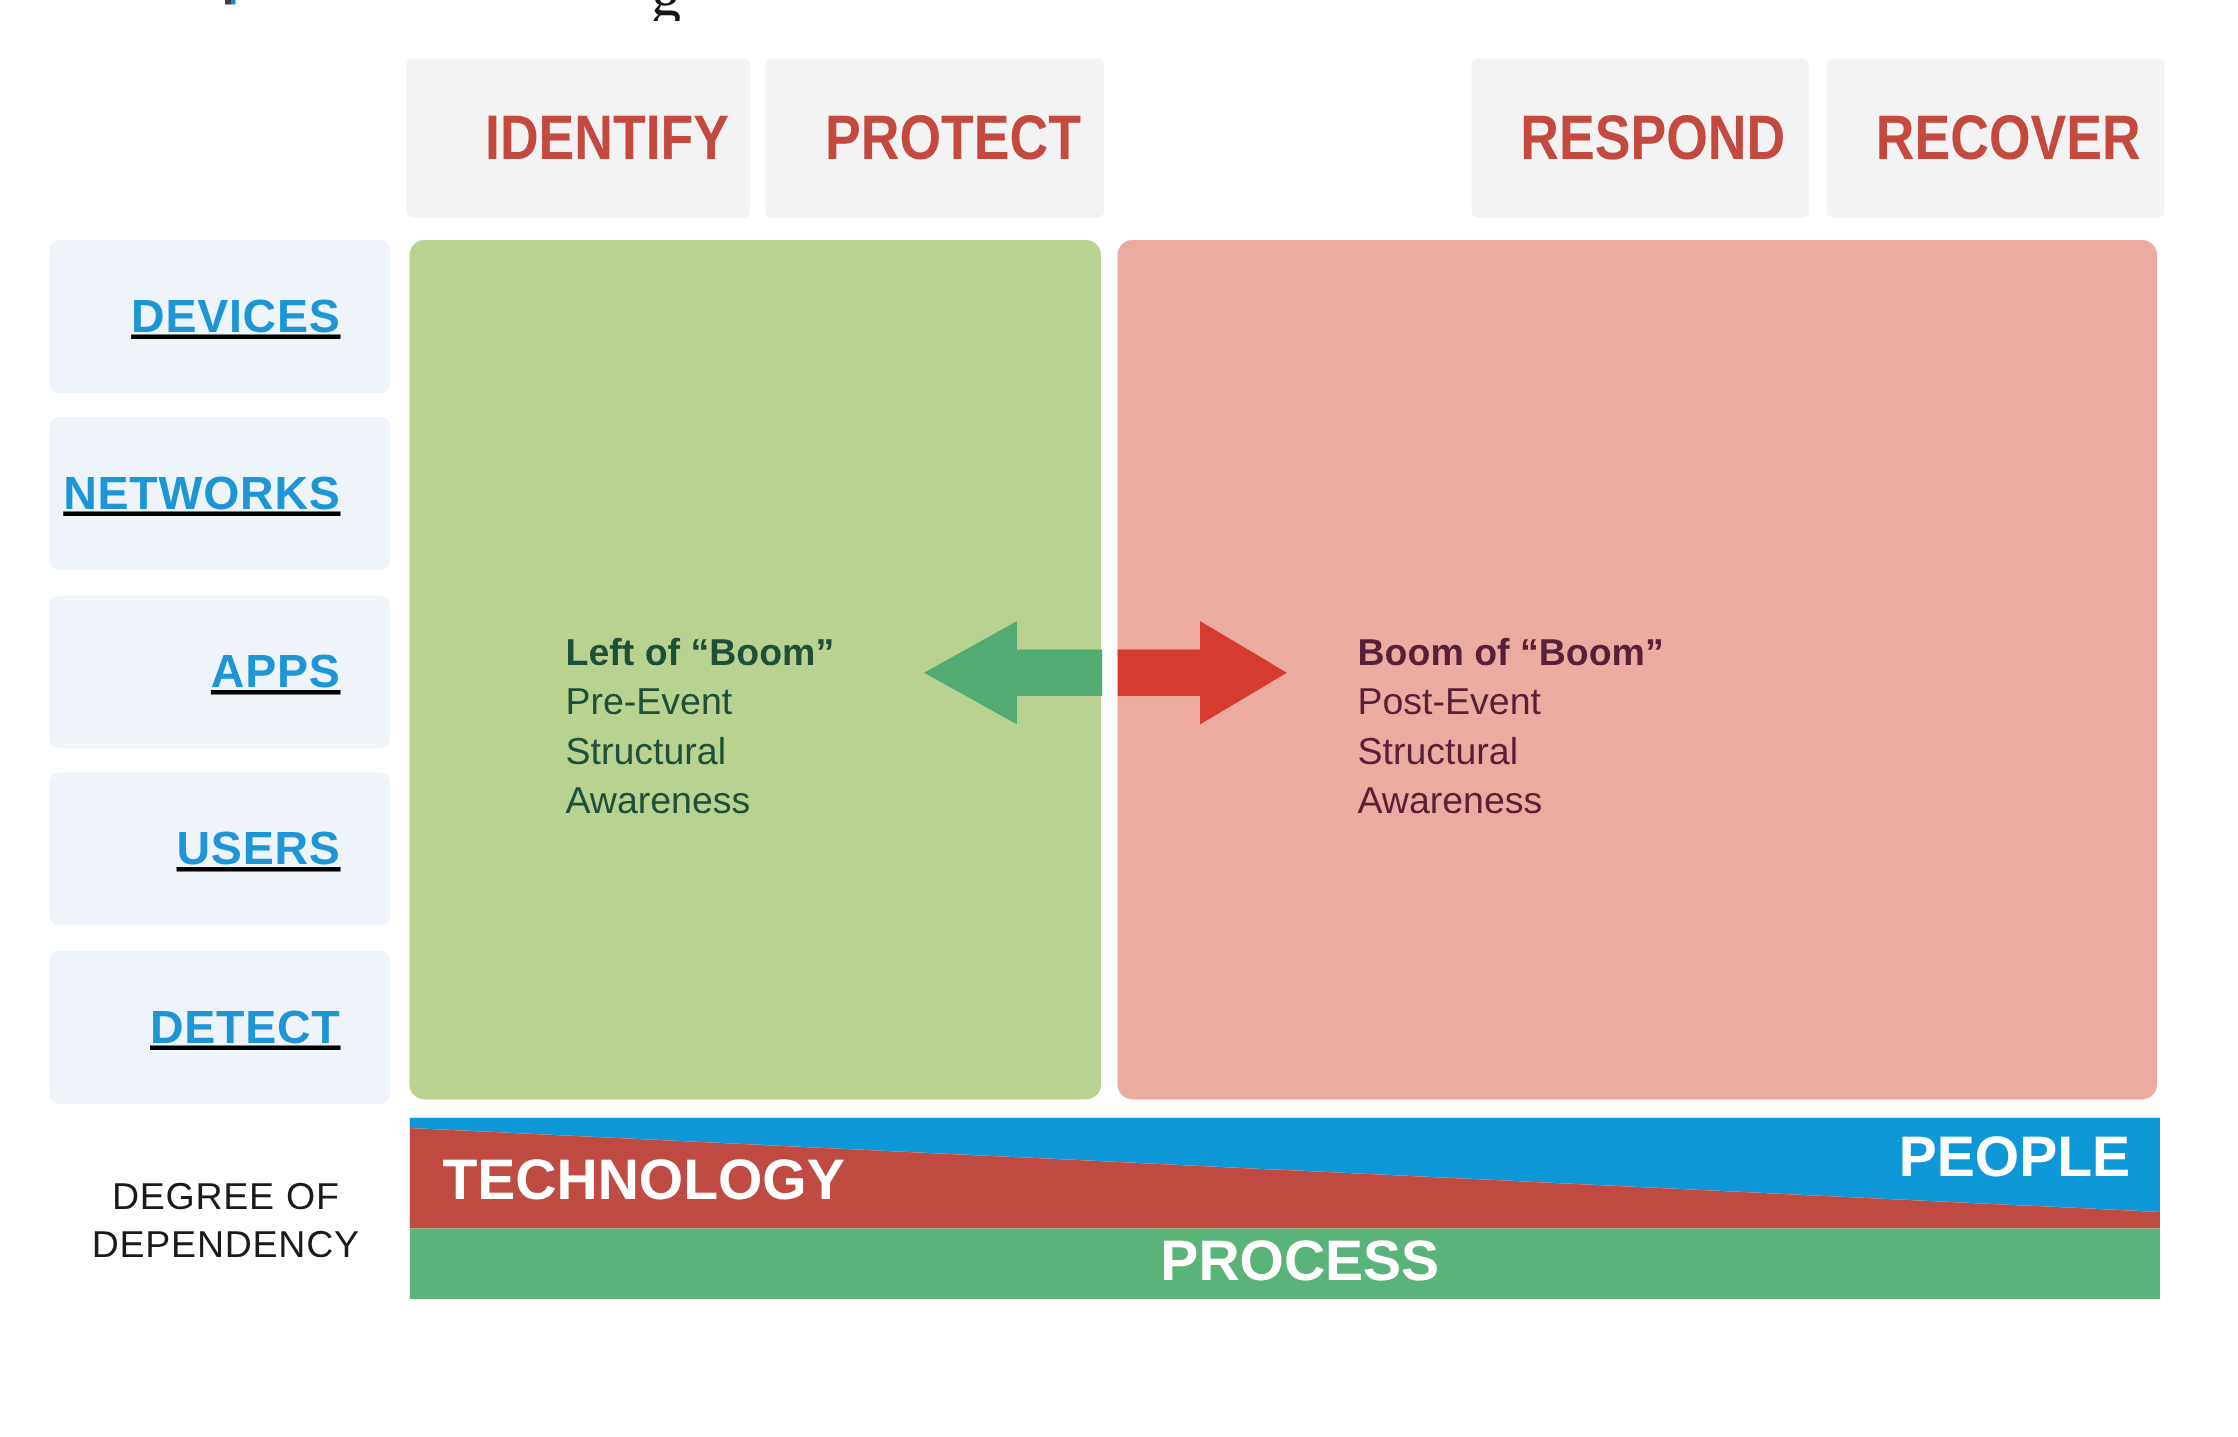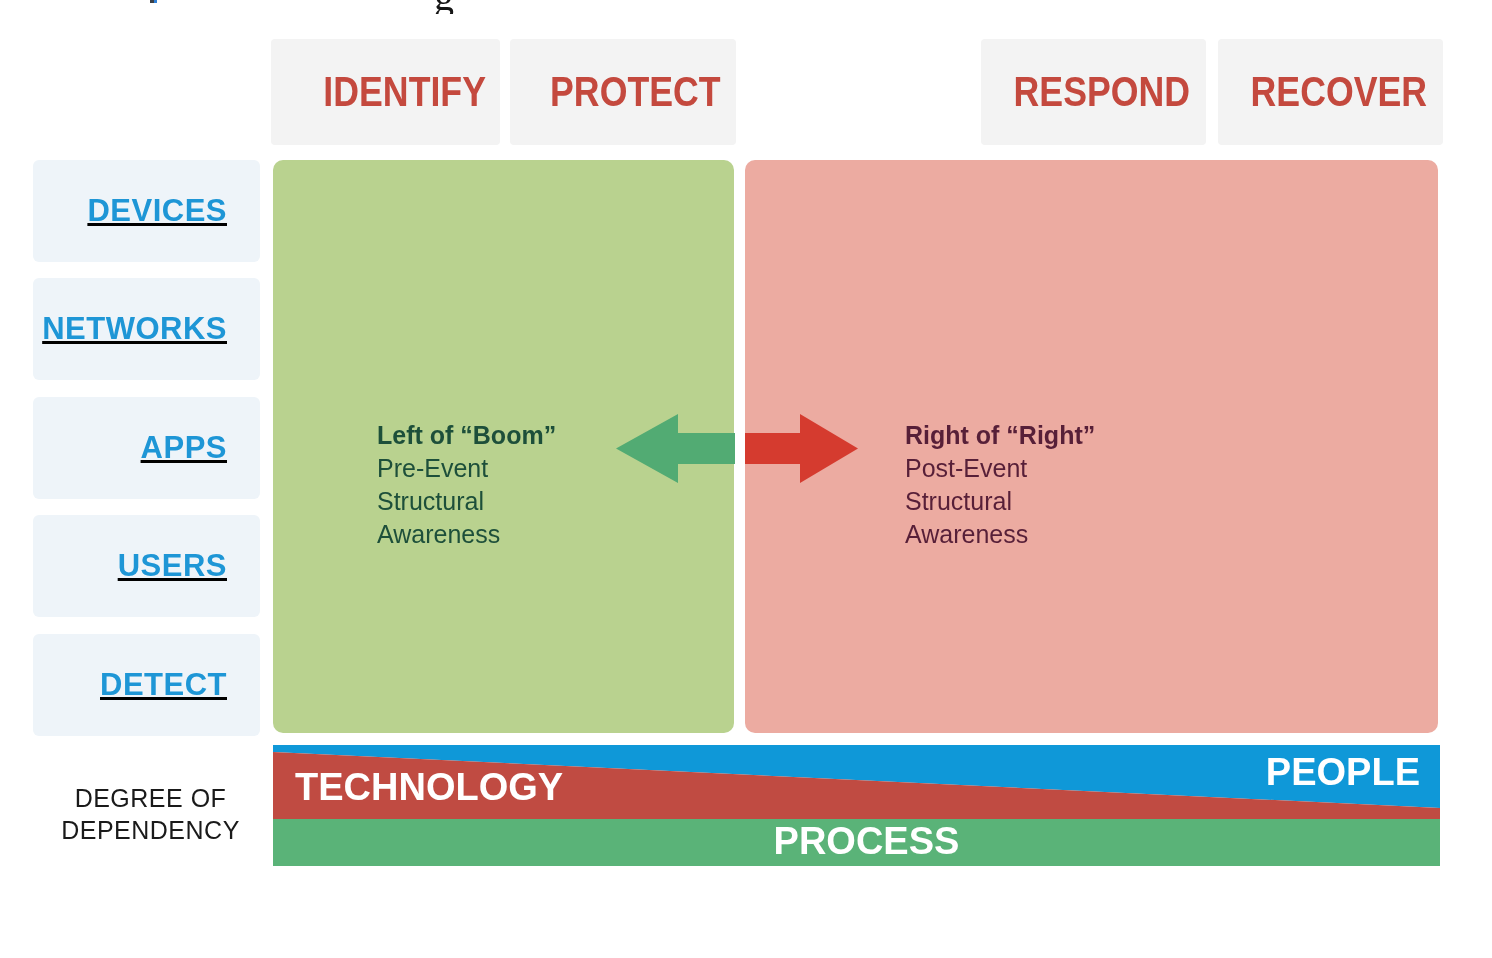--- a/index.html
+++ b/index.html
@@ -129,21 +129,21 @@
   <div class="panel panel-red"></div>
 
   <div class="panel-text green">
     <div class="title">Left of “Boom”</div>
     <div>Pre-Event</div>
     <div>Structural</div>
     <div>Awareness</div>
   </div>
 
   <div class="panel-text red">
-    <div class="title">Right of “Right”</div>
+    <div class="title">Boom of “Boom”</div>
     <div>Post-Event</div>
     <div>Structural</div>
     <div>Awareness</div>
   </div>
 
   <svg class="arrow-svg" style="left:616px;top:414px;" width="119" height="69" viewBox="0 0 119 69">
     <polygon points="119,19 62,19 62,0 0,34.5 62,69 62,50 119,50" fill="#52ab73"></polygon>
   </svg>
   <svg class="arrow-svg" style="left:745px;top:414px;" width="113" height="69" viewBox="0 0 113 69">
     <polygon points="0,19 55,19 55,0 113,34.5 55,69 55,50 0,50" fill="#d53b2f"></polygon>

